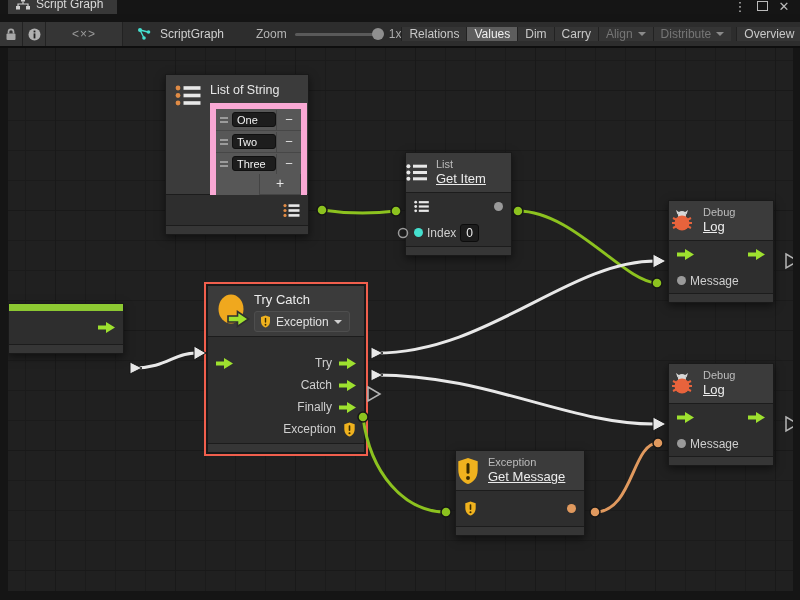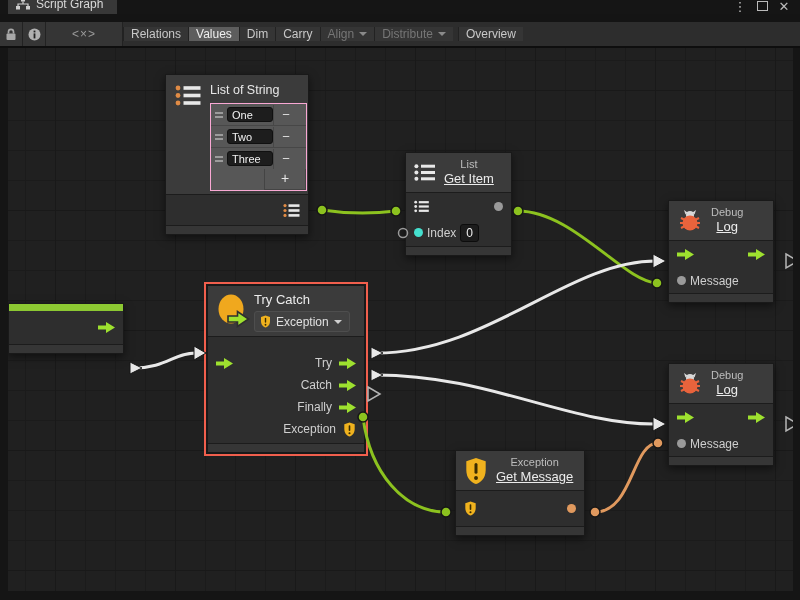--- a/index.html
+++ b/index.html
@@ -45,21 +45,21 @@
       linear-gradient(90deg,#191919 1px,transparent 1px),
       linear-gradient(#1b1b1b 1px,transparent 1px),
       linear-gradient(90deg,#1b1b1b 1px,transparent 1px);
     background-size:120px 120px,120px 120px,30px 30px,30px 30px;
     background-position:47px 42px,47px 42px,17px 12px,17px 12px;}
 
   
   .node{position:absolute;background:#2e2e2e;border:1px solid #191919;box-shadow:0 3px 8px rgba(0,0,0,.5);
         color:#cfcfcf;font-size:12px;box-sizing:border-box;}
   .node.selected{box-shadow:0 0 0 1px #191919,0 0 0 3px var(--selection,#f15f4d);}
-  .nhead{background:#3b3b3b;border-bottom:1px solid #1c1c1c;display:flex;align-items:center;gap:8px;padding:4px 10px 4px 8px;text-align:center;}
+  .nhead{background:#3b3b3b;border-bottom:1px solid #1c1c1c;display:flex;align-items:center;gap:8px;padding:4px 10px 4px 0;}
   .htxt{display:flex;flex-direction:column;line-height:1.3;}
   .hsub{font-size:11px;color:#bdbdbd;}
   .htitle{font-size:13px;color:#ececec;text-decoration:underline;}
   .nfoot{height:8px;background:#363636;border-top:1px solid #1c1c1c;}
   .nbody{position:relative;background:#2e2e2e;}
   .brow{display:flex;align-items:center;gap:4px;padding:0 8px;}
   .dot{width:9px;height:9px;border-radius:50%;flex:0 0 auto;}
   .dot.gray{background:var(--gray-port,#9a9a9a);}
   .dot.teal{background:var(--teal,#45e0cf);}
   .dot.orange{background:var(--orange,#e89a5e);}
@@ -68,21 +68,21 @@
   .valuebox{background:#1c1c1c;border:1px solid #0c0c0c;border-radius:3px;color:#efefef;
             padding:1px 5px;font-size:12px;line-height:14px;}
 
   
   .evstrip{height:7px;background:var(--event-green,#8cc832);}
 
   
   .lostop{position:relative;height:119px;background:#3b3b3b;border-bottom:1px solid #1c1c1c;}
   .lostitle{position:absolute;left:44px;top:8px;font-size:12.5px;color:#e8e8e8;}
   .losicon{position:absolute;left:9px;top:9px;}
-  .panel{position:absolute;left:44px;top:28px;width:97px;background:#575757;border:1px solid #f9a8d4;box-sizing:border-box;}
+  .panel{position:absolute;left:44px;top:28px;width:97px;background:#575757;border:6px solid #f9a8d4;box-sizing:border-box;}
   .prow{display:flex;align-items:center;height:21px;border-bottom:1px solid #474747;}
   .phandle{width:16px;display:flex;flex-direction:column;gap:2px;align-items:center;flex:0 0 auto;}
   .phandle i{display:block;width:8px;height:2px;background:#9b9b9b;}
   .pfield{width:46px;height:15px;background:#1d1d1d;border:1px solid #101010;border-radius:3px;color:#f2f2f2;
           font-size:11px;display:flex;align-items:center;padding:0 4px;box-sizing:border-box;}
   .pminus{width:24px;text-align:center;color:#e0e0e0;border-left:1px solid #474747;font-size:13px;line-height:20px;flex:0 0 auto;}
   .plusrow{display:flex;justify-content:flex-end;background:transparent;}
   .plusbtn{width:40px;height:20px;background:#575757;border:1px solid #444;border-top:none;color:#e6e6e6;
            text-align:center;font-size:14px;line-height:19px;}
 
@@ -142,20 +142,36 @@
         </svg>
       </div>
       <div class="tbtn small">
         <svg width="13" height="13" viewBox="0 0 13 13">
           <circle cx="6.5" cy="6.5" r="6" fill="#b0b0b0"></circle>
           <rect x="5.6" y="2.6" width="1.8" height="1.8" fill="#222"></rect>
           <rect x="5.6" y="5.4" width="1.8" height="5" fill="#222"></rect>
         </svg>
       </div>
       <div class="tbtn codebtn">&lt;×&gt;</div>
+    </div>
+    <div class="tb-mid">
+      <svg width="15" height="14" viewBox="0 0 15 14">
+        <path d="M3,3 L11,5 M3,3 L7,11" stroke="#45e0cf" stroke-width="1.4"></path>
+        <circle cx="3" cy="3" r="2" fill="#45e0cf"></circle>
+        <circle cx="11.5" cy="5" r="1.8" fill="#45e0cf"></circle>
+        <circle cx="7" cy="11" r="1.8" fill="#45e0cf"></circle>
+      </svg>
+      <span class="graphname">ScriptGraph</span>
+      <div class="zoomwrap">
+        <span class="zoomlabel">Zoom</span>
+        <div class="slider">
+          <div class="sliderhandle"></div>
+        </div>
+        <span class="zoomval">1x</span>
+      </div>
     </div>
     <div class="tb-right">
       <div class="tbtn">Relations</div>
       <div class="tbtn active">Values</div>
       <div class="tbtn">Dim</div>
       <div class="tbtn">Carry</div>
       <div class="tbtn disabled">
         <span>Align</span>
         <span class="caret"></span>
       </div>

